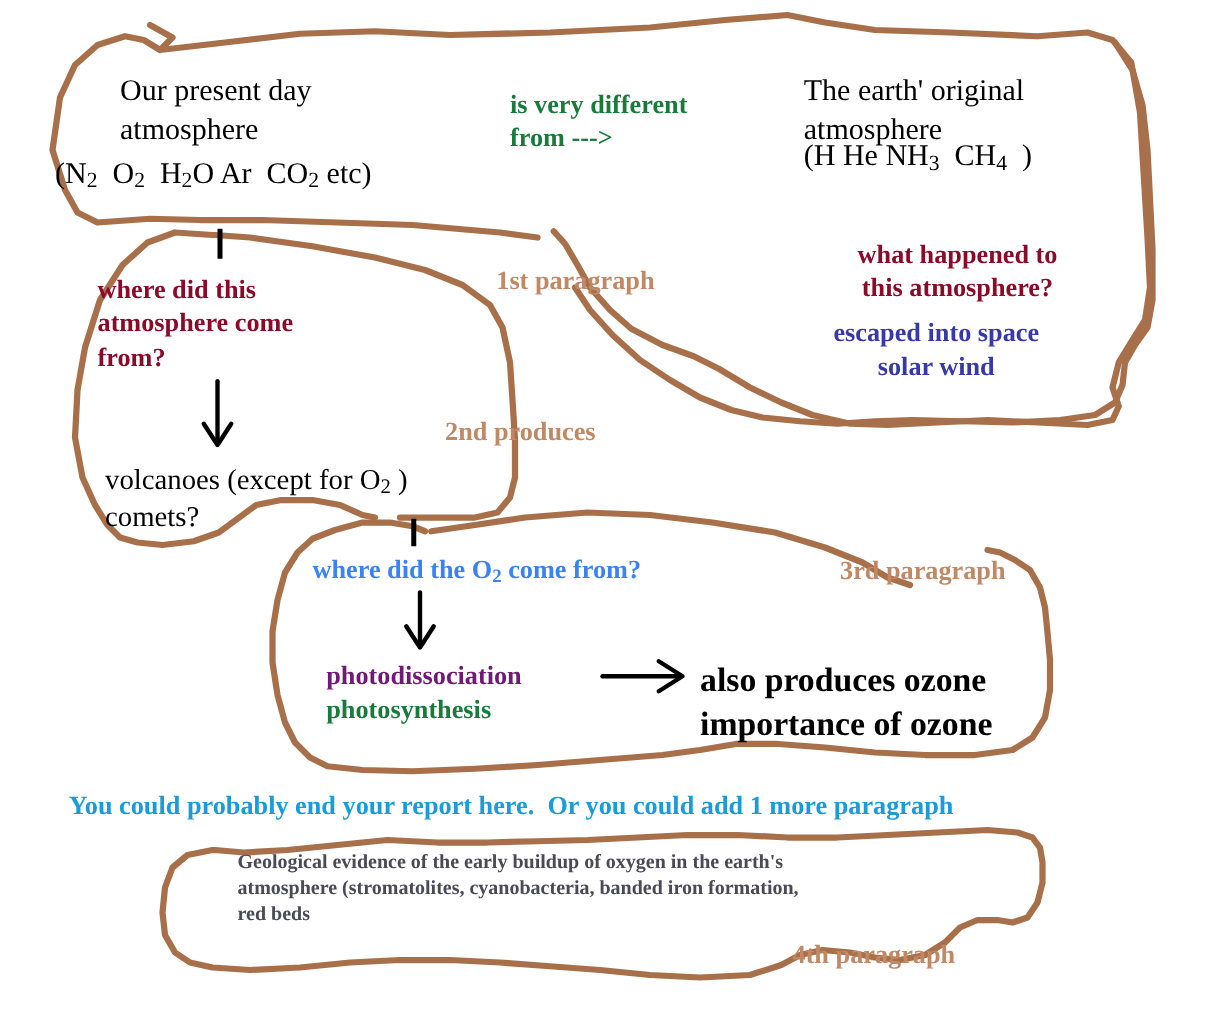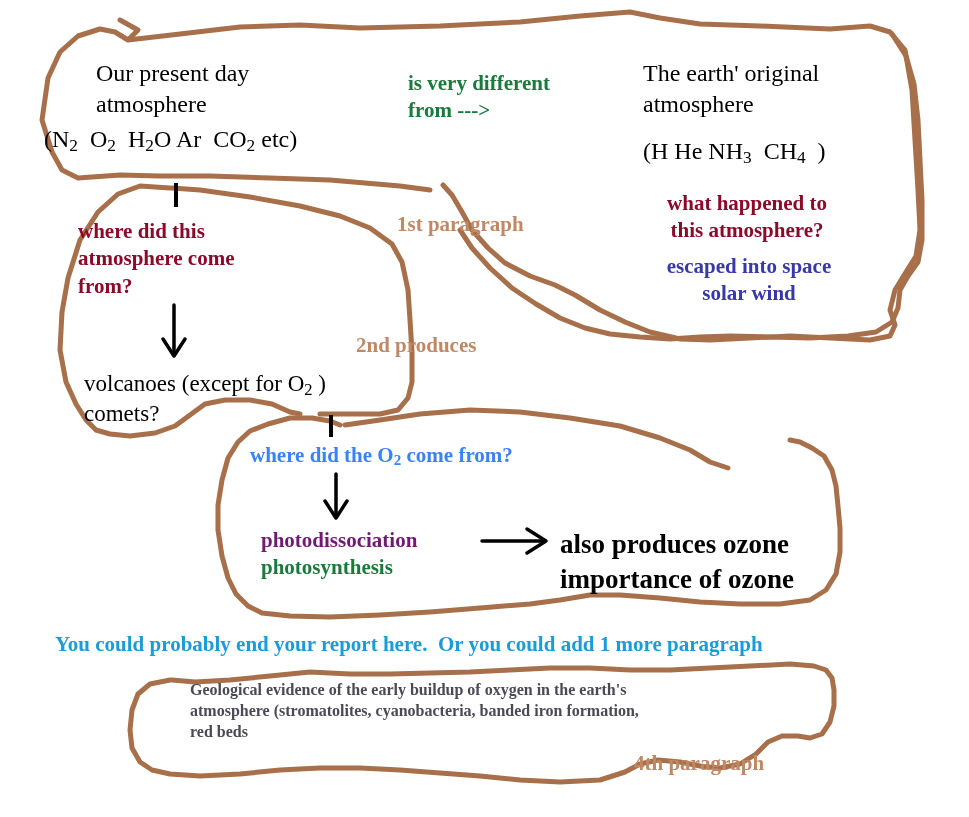--- a/index.html
+++ b/index.html
@@ -55,36 +55,36 @@
   #very-different-label {
     left: 408px; top: 70px;
     font-size: 21px;
     color: #1a7a3c;
   }
   #original-atmosphere {
     left: 643px; top: 58px;
     font-size: 24px;
   }
   #original-formula {
-    left: 643px; top: 136px;
+    left: 643px; top: 110px;
     font-size: 24px;
   }
 
   #where-did-this-q {
     left: 78px; top: 218px;
     font-size: 21px;
     color: #8b0a2a;
   }
   #para1-label {
     left: 397px; top: 211px;
     font-size: 21px;
     color: #c08864;
   }
   #what-happened-q {
-    left: 631px; top: 190px;
+    left: 650px; top: 190px;
     font-size: 21px;
     color: #8b0a2a;
     text-align: center;
     width: 232px;
   }
   #escaped-answer {
     left: 633px; top: 253px;
     font-size: 21px;
     color: #3838a8;
     text-align: center;
@@ -234,20 +234,21 @@
   <div class="txt serif-bold" id="para2-label">2nd produces</div>
 
   <div class="txt serif-plain" id="volcanoes-answer">volcanoes (except for O<sub>2</sub> )<br>comets?</div>
 
   <div class="txt serif-bold" id="what-happened-q"><span>what happened to</span><br><span>this atmosphere?</span></div>
 
   <div class="txt serif-bold" id="escaped-answer"><span>escaped into space</span><br><span>solar wind</span></div>
 
   <div class="txt serif-bold" id="where-o2-q">where did the O<sub>2</sub> come from?</div>
 
+  <div class="txt serif-bold" id="para3-label">3rd paragraph</div>
 
   <div class="txt serif-bold" id="photo-terms"><span id="photodissociation-line">photodissociation</span><br><span id="photosynthesis-line">photosynthesis</span></div>
 
   <div class="txt serif-bold" id="ozone-notes"><span>also produces ozone</span><br><span>importance of ozone</span></div>
 
   <div class="txt serif-bold" id="end-report-note">You could probably end your report here.  Or you could add 1 more paragraph</div>
 
   <div class="txt serif-bold" id="geological-evidence"><span>Geological evidence of the early buildup of oxygen in the earth's</span><br><span>atmosphere (stromatolites, cyanobacteria, banded iron formation,</span><br><span>red beds</span></div>
 
   <div class="txt serif-bold" id="para4-label">4th paragraph</div>

